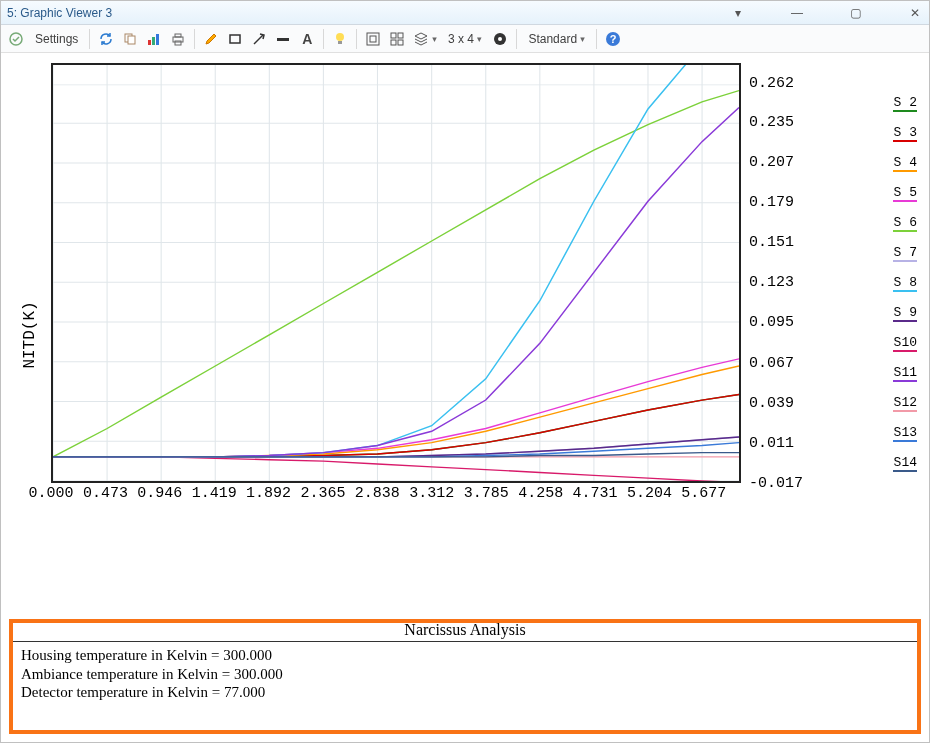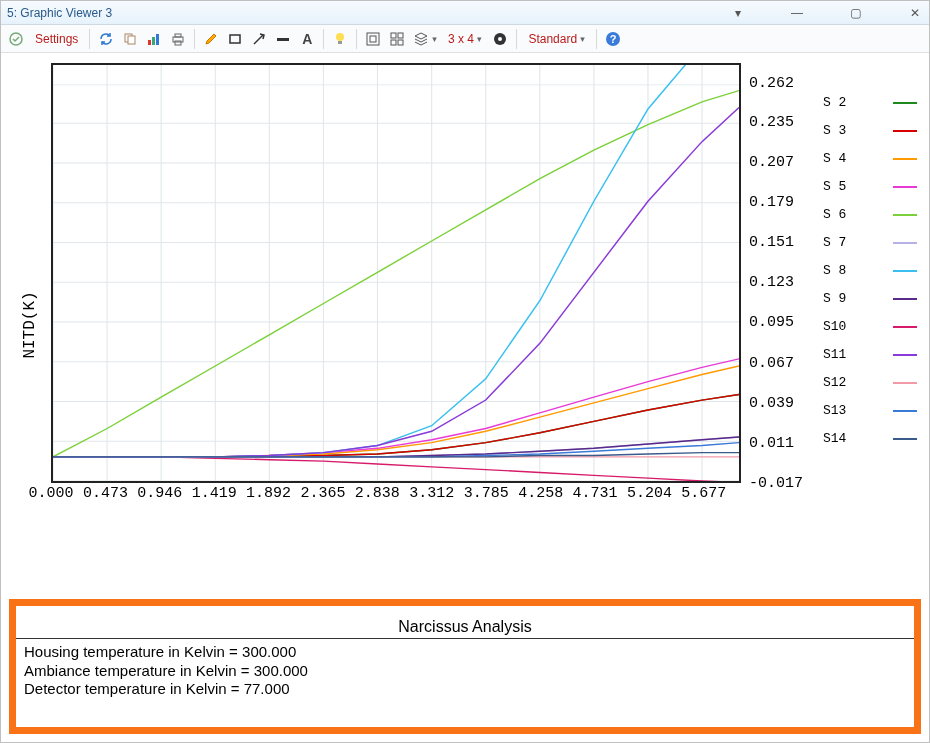--- a/index.html
+++ b/index.html
@@ -7,21 +7,21 @@
 
 .window { width: 930px; height: 743px; border: 1px solid #c0c0c0; background: #fff; display: flex; flex-direction: column; }
 
 .titlebar { height: 24px; background: linear-gradient(#f6fbff, #e6f2fb); border-bottom: 1px solid #d0d8e0; display: flex; align-items: center; padding: 0 6px; color: #2a5a8a; font-size: 12px; gap: 40px; }
 .titlebar .spacer { flex: 1; }
 .titlebar .winbtn { width: 16px; height: 14px; margin-left: 3px; color: #555; display: flex; align-items: center; justify-content: center; cursor: pointer; }
 
 .toolbar { height: 28px; border-bottom: 1px solid #e0e0e0; display: flex; align-items: center; padding: 0 4px; gap: 2px; background: #fafbfc; }
 .toolbar .sep { width: 1px; height: 20px; background: #d8d8d8; margin: 0 3px; }
 .toolbar .btn { height: 22px; min-width: 22px; padding: 0 3px; display: flex; align-items: center; justify-content: center; border-radius: 2px; cursor: pointer; color: #444; }
-.toolbar .txtbtn { padding: 0 6px; font-size: 12px; color: #b91c1c; }
+.toolbar .txtbtn { padding: 0 6px; font-size: 12px; color: #404040; }
 .toolbar .dropdown::after { content: "▾"; font-size: 9px; margin-left: 3px; color: #666; }
 
 .content { flex: 1; display: flex; flex-direction: column; padding: 10px 8px 8px 8px; }
 
 .chart-zone { flex: 1; position: relative; display: flex; }
 .ylabel-box { width: 42px; display: flex; align-items: center; justify-content: center; }
 .ylabel { transform: rotate(-90deg); font-family: "Consolas","Courier New",monospace; font-size: 16px; white-space: nowrap; }
 
 .plot-wrap { flex: 1; display: flex; flex-direction: column; position: relative; }
 .plot-row { display: flex; height: 420px; }
@@ -30,24 +30,24 @@
 .plot-area { flex: 1; border: 2px solid #222; position: relative; background: #fff; }
 .grid line { stroke: #e0e6ea; stroke-width: 1; }
 .plot-area svg { position: absolute; top: 0; left: 0; width: 100%; height: 100%; }
 .series { fill: none; stroke-width: 1.4; }
 
 .xticks { height: 22px; margin-left: 0; position: relative; font-family: "Consolas","Courier New",monospace; font-size: 15px; }
 .xtick { position: absolute; top: 2px; transform: translateX(-50%); }
 .xlabel { height: 26px; text-align: center; font-family: "Consolas","Courier New",monospace; font-size: 16px; padding-top: 2px; }
 
 .legend { width: 110px; padding: 32px 4px 0 12px; display: flex; flex-direction: column; gap: 13px; font-family: "Consolas","Courier New",monospace; font-size: 13px; }
-.legend-item { display: flex; align-items: center; justify-content: space-between; }
+.legend-item { display: flex; align-items: flex-end; justify-content: space-between; flex-direction: column; }
 .legend-item .swatch { width: 24px; height: 2px; }
 
-.info-panel { margin-top: 12px; border: 7px solid #f97316; background: #fff; padding: 14px 8px 28px 8px; font-family: Liberation Sans, sans-serif; font-size: 15px; }
+.info-panel { margin-top: 12px; border: 4px solid #f97316; background: #fff; padding: 0 8px 28px 8px; font-family: Liberation Serif, serif; font-size: 15px; }
 .info-title { text-align: center; border-bottom: 1px solid #333; margin: -4px -8px 4px -8px; padding: 2px 0; font-size: 16px; }
 .info-panel .line { line-height: 1.25; }
 
 svg.icon { width: 16px; height: 16px; }
 </style>
 </head>
 <body>
 
 <div class="window">
 

